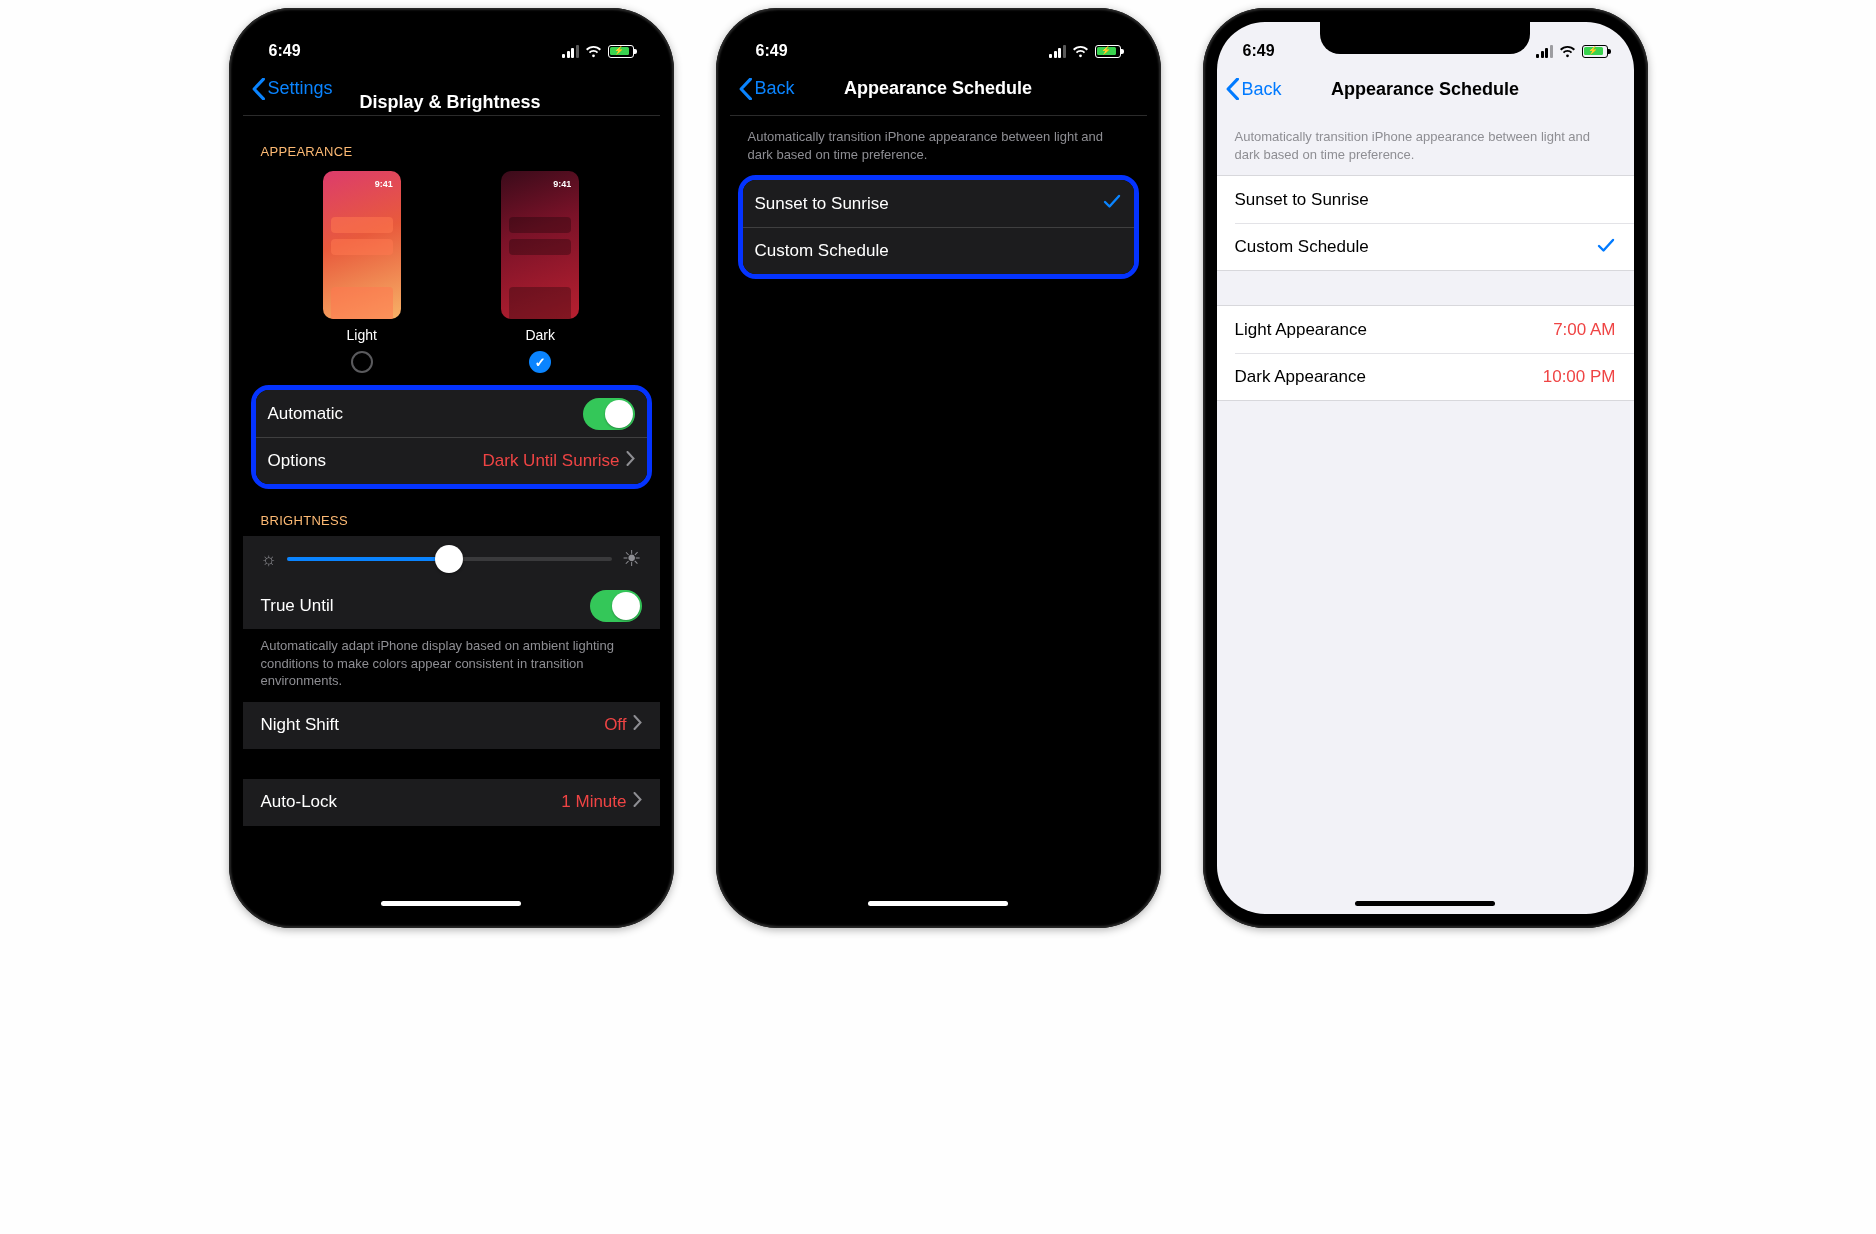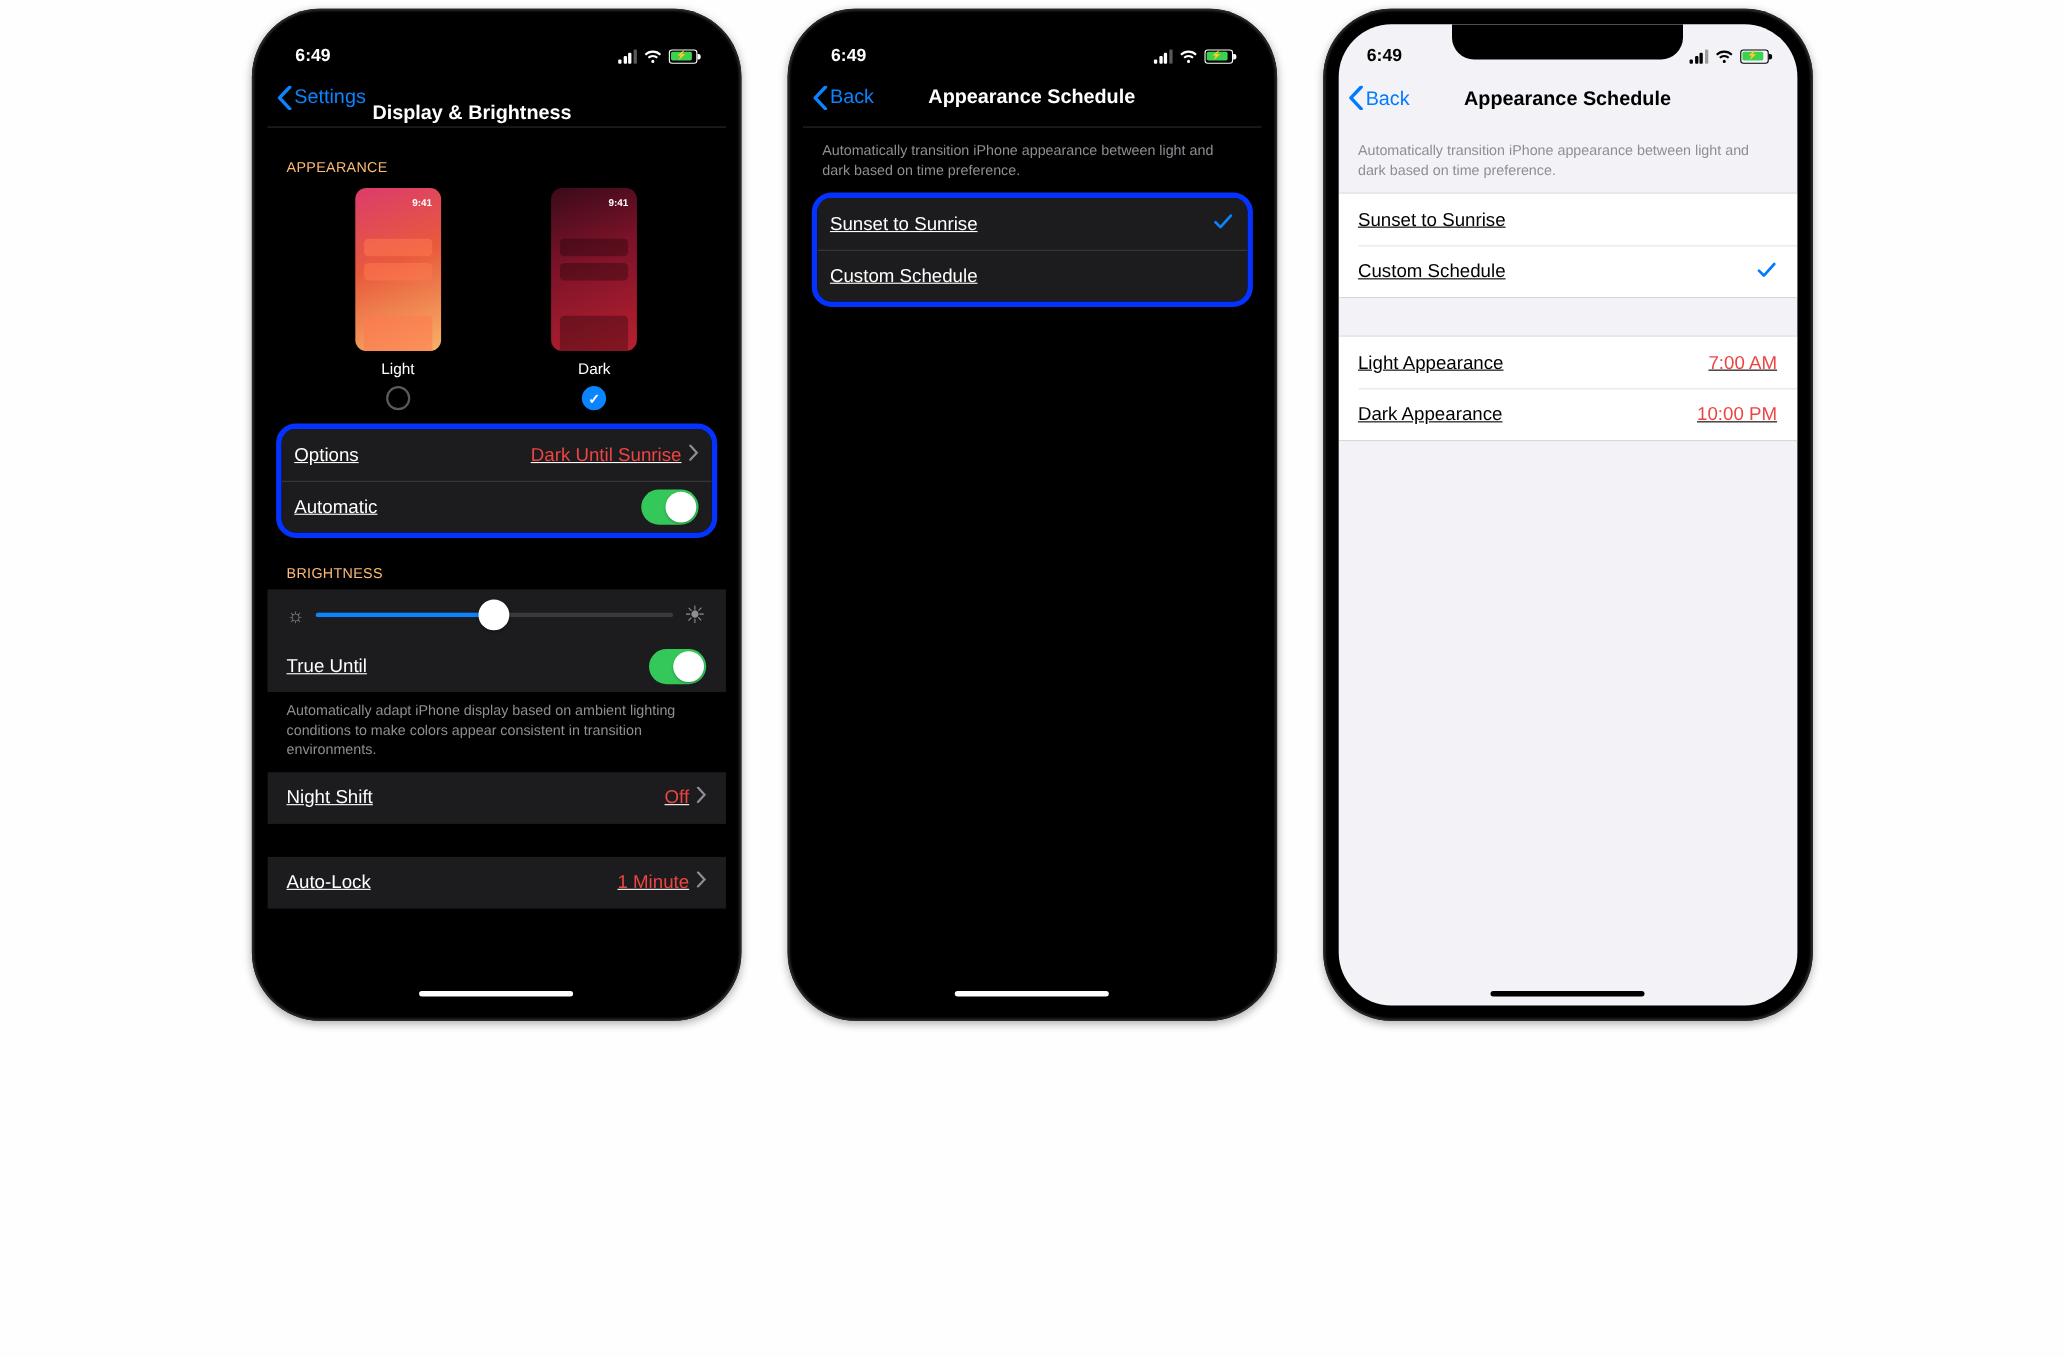--- a/index.html
+++ b/index.html
@@ -52,31 +52,31 @@
   .signal, .wifi { display: inline-flex; align-items: flex-end; gap: 1.5px; }
   .signal span { width: 3px; background: currentColor; border-radius: 1px; }
   .signal span:nth-child(1){height:4px}.signal span:nth-child(2){height:7px}.signal span:nth-child(3){height:10px}.signal span:nth-child(4){height:13px;opacity:.35}
   .battery { width: 26px; height: 13px; border: 1.5px solid currentColor; border-radius: 3px; position: relative; display:flex; align-items:center; }
   .battery::after { content:""; position:absolute; right:-4px; top:3px; width:2.5px; height:5px; background: currentColor; border-radius: 0 2px 2px 0; }
   .battery-fill { width: 80%; height: 8px; margin-left:1.5px; background: #3ad24f; border-radius: 1.5px; font-size:8px; color:#000; text-align:center; line-height:8px; }
   .navbar {
     display: flex; align-items: center; padding: 6px 8px 12px;
     position: relative; height: 48px;
   }
-  .dark .navbar { border-bottom: .5px solid #2b2b2b; }
+  .dark .navbar { border-bottom: .5px solid #2b2b2b; gap: 21px; }
   .back { display:flex; align-items:center; color:#0a84ff; font-size:18px; }
   .light .back { color:#007aff; }
   .back svg { width:15px; height:22px; margin-right:2px; }
   .navtitle { position:absolute; left:0; right:0; text-align:center; font-size:18px; font-weight:600; pointer-events:none; }
   .p1 .navtitle { position:static; text-align:left; margin-left:6px;margin-top:28px; }
   .content { padding-top: 4px; overflow:hidden; height: calc(100% - 94px); position:relative; }
   .sectionhdr { font-size: 13px; color:#8e8e93; padding: 24px 18px 8px; letter-spacing: .3px; }
   .dark .sectionhdr{ color:#fdba74; }
   .footnote { font-size:13px; color:#8e8e93; padding: 8px 18px 12px; line-height:1.35; }
-  .cell { display:flex; align-items:center; min-height:47px; padding: 0 18px; font-size:17px;text-decoration:underline; }
+  .cell { display:flex; align-items:center; min-height:47px; padding: 0 18px; font-size:17px; }
   .cell + .cell { border-top: .5px solid rgba(128,128,128,.35); }
   .dark .cellgroup .cell { background:#1c1c1e; }
   .dark .cellgroup { background:#1c1c1e; }
   .light .cellgroup { background:#fff; border-top:.5px solid #d8d8dc; border-bottom:.5px solid #d8d8dc; }
   .light .cellgroup .cell + .cell { border-top:.5px solid #e3e3e7; margin-left:18px; padding-left:0; }
   .cell .spacer { flex:1; }
   .cell .val { color:#ef4444; }
   .chevron-right { color:#8e8e93; margin-left:6px; }
   .chevron-right svg{width:9px;height:15px;}
   .check svg { width:20px; height:20px; }
@@ -160,31 +160,31 @@
               <div class="widget w2"></div>
               <div class="widget w3"></div>
           </div>
           <span class="aplabel">Dark</span>
           <span class="radio on"></span>
         </div>
       </div>
       <div class="highlight">
         <div class="cellgroup">
           <div class="cell">
+            <span>Automatic</span>
+            <span class="spacer"></span>
+            <span class="toggle"></span>
+          </div>
+          <div class="cell">
             <span>Options</span>
             <span class="spacer"></span>
             <span class="val">Dark Until Sunrise</span>
             <span class="chevron-right"><svg viewBox="0 0 9 15" fill="none">
                   <path d="M1.5 1l6 6.5-6 6.5" stroke="currentColor" stroke-width="2" stroke-linecap="round"></path>
                 </svg></span>
-          </div>
-          <div class="cell">
-            <span>Automatic</span>
-            <span class="spacer"></span>
-            <span class="toggle"></span>
           </div>
         </div>
       </div>
       <div class="sectionhdr">BRIGHTNESS</div>
       <div class="cellgroup">
         <div class="slider-row">
           <span class="sun">☼</span>
           <div class="slider">
               <div class="fill"></div>
               <div class="knob"></div>

